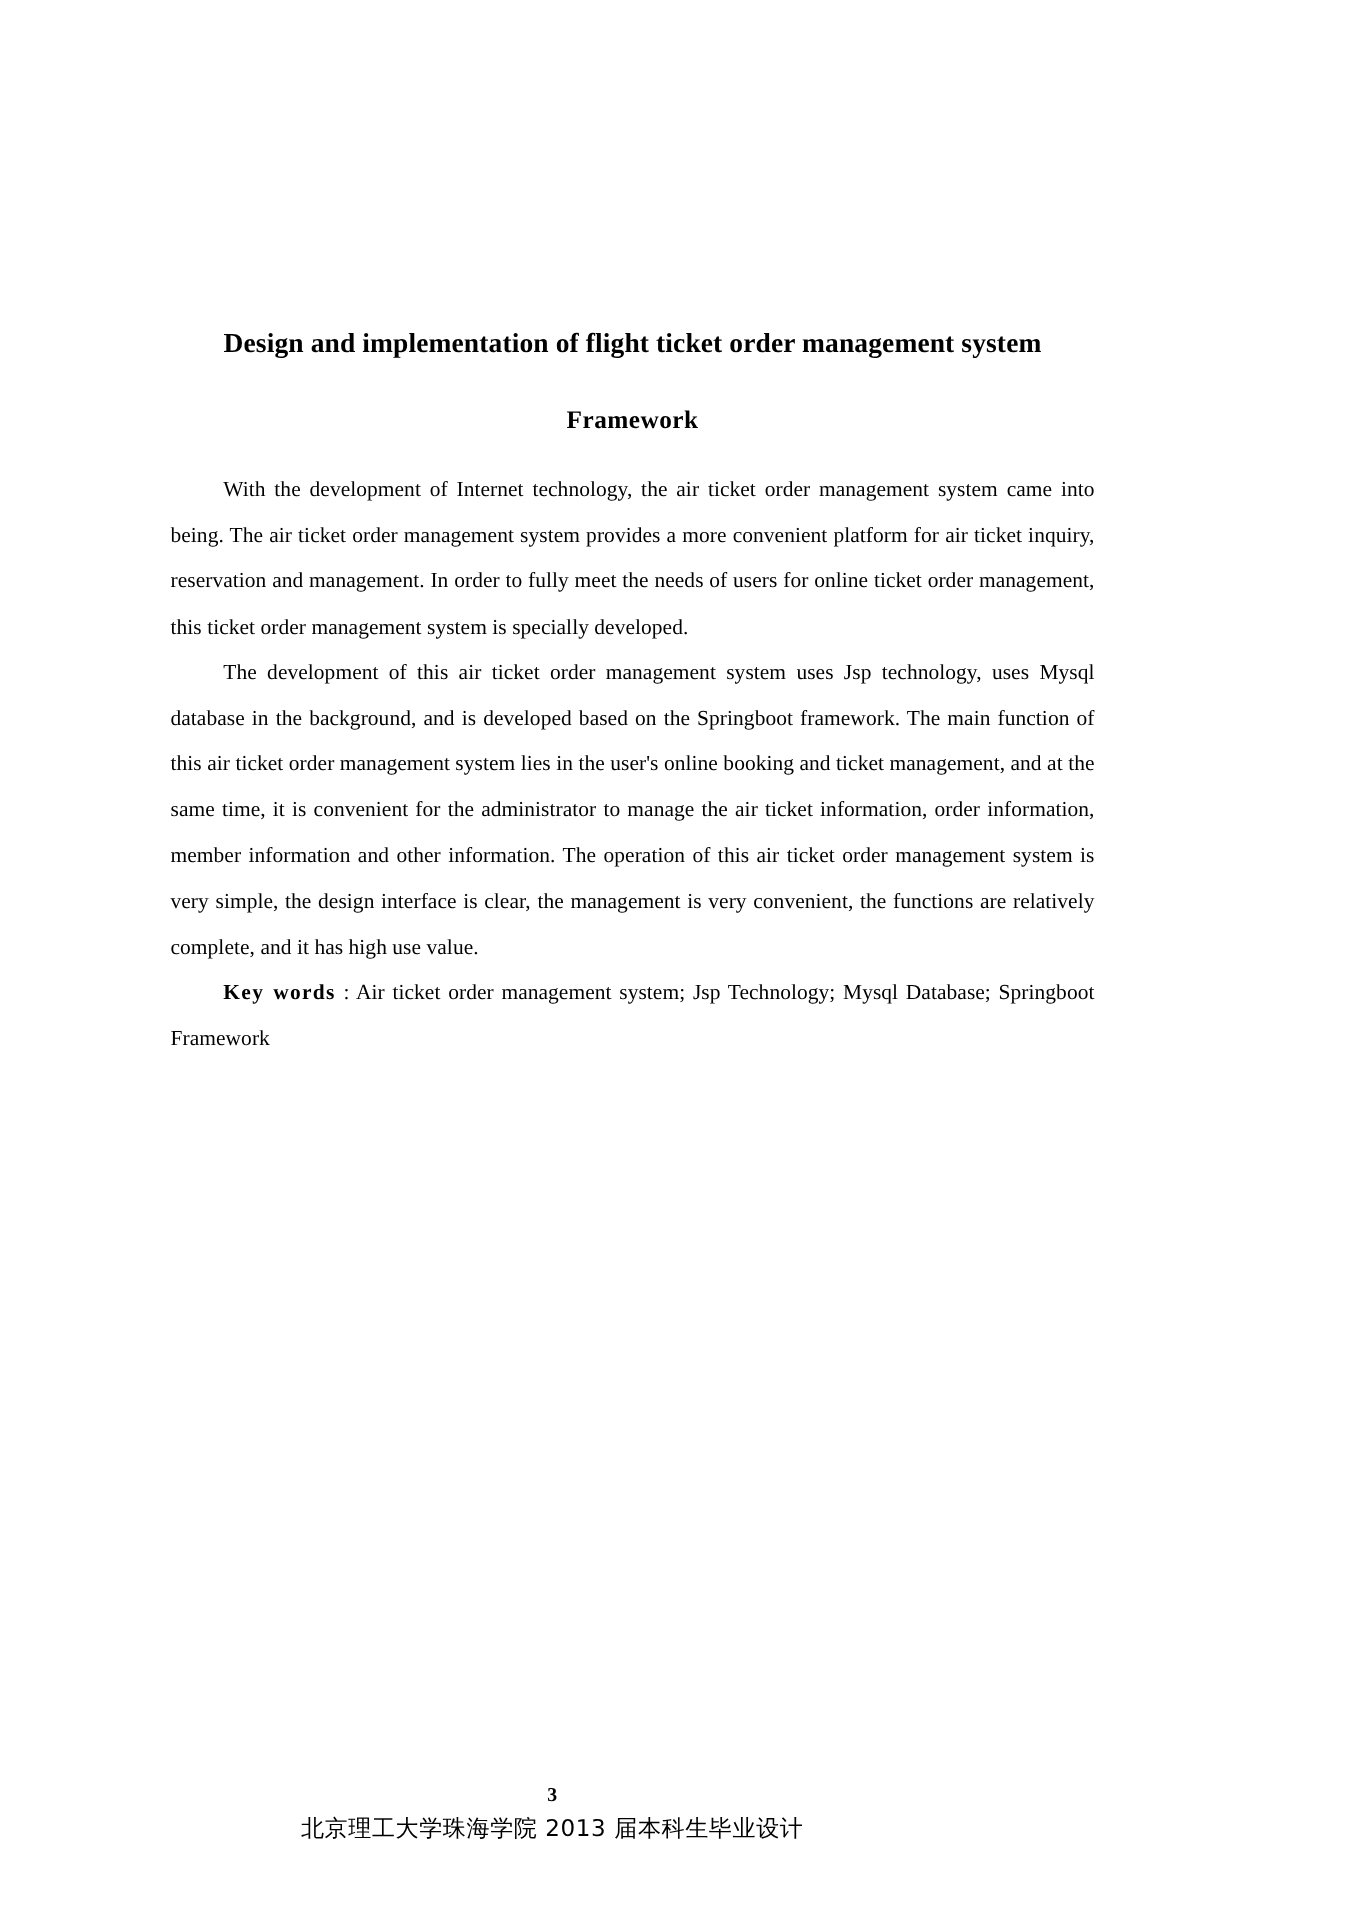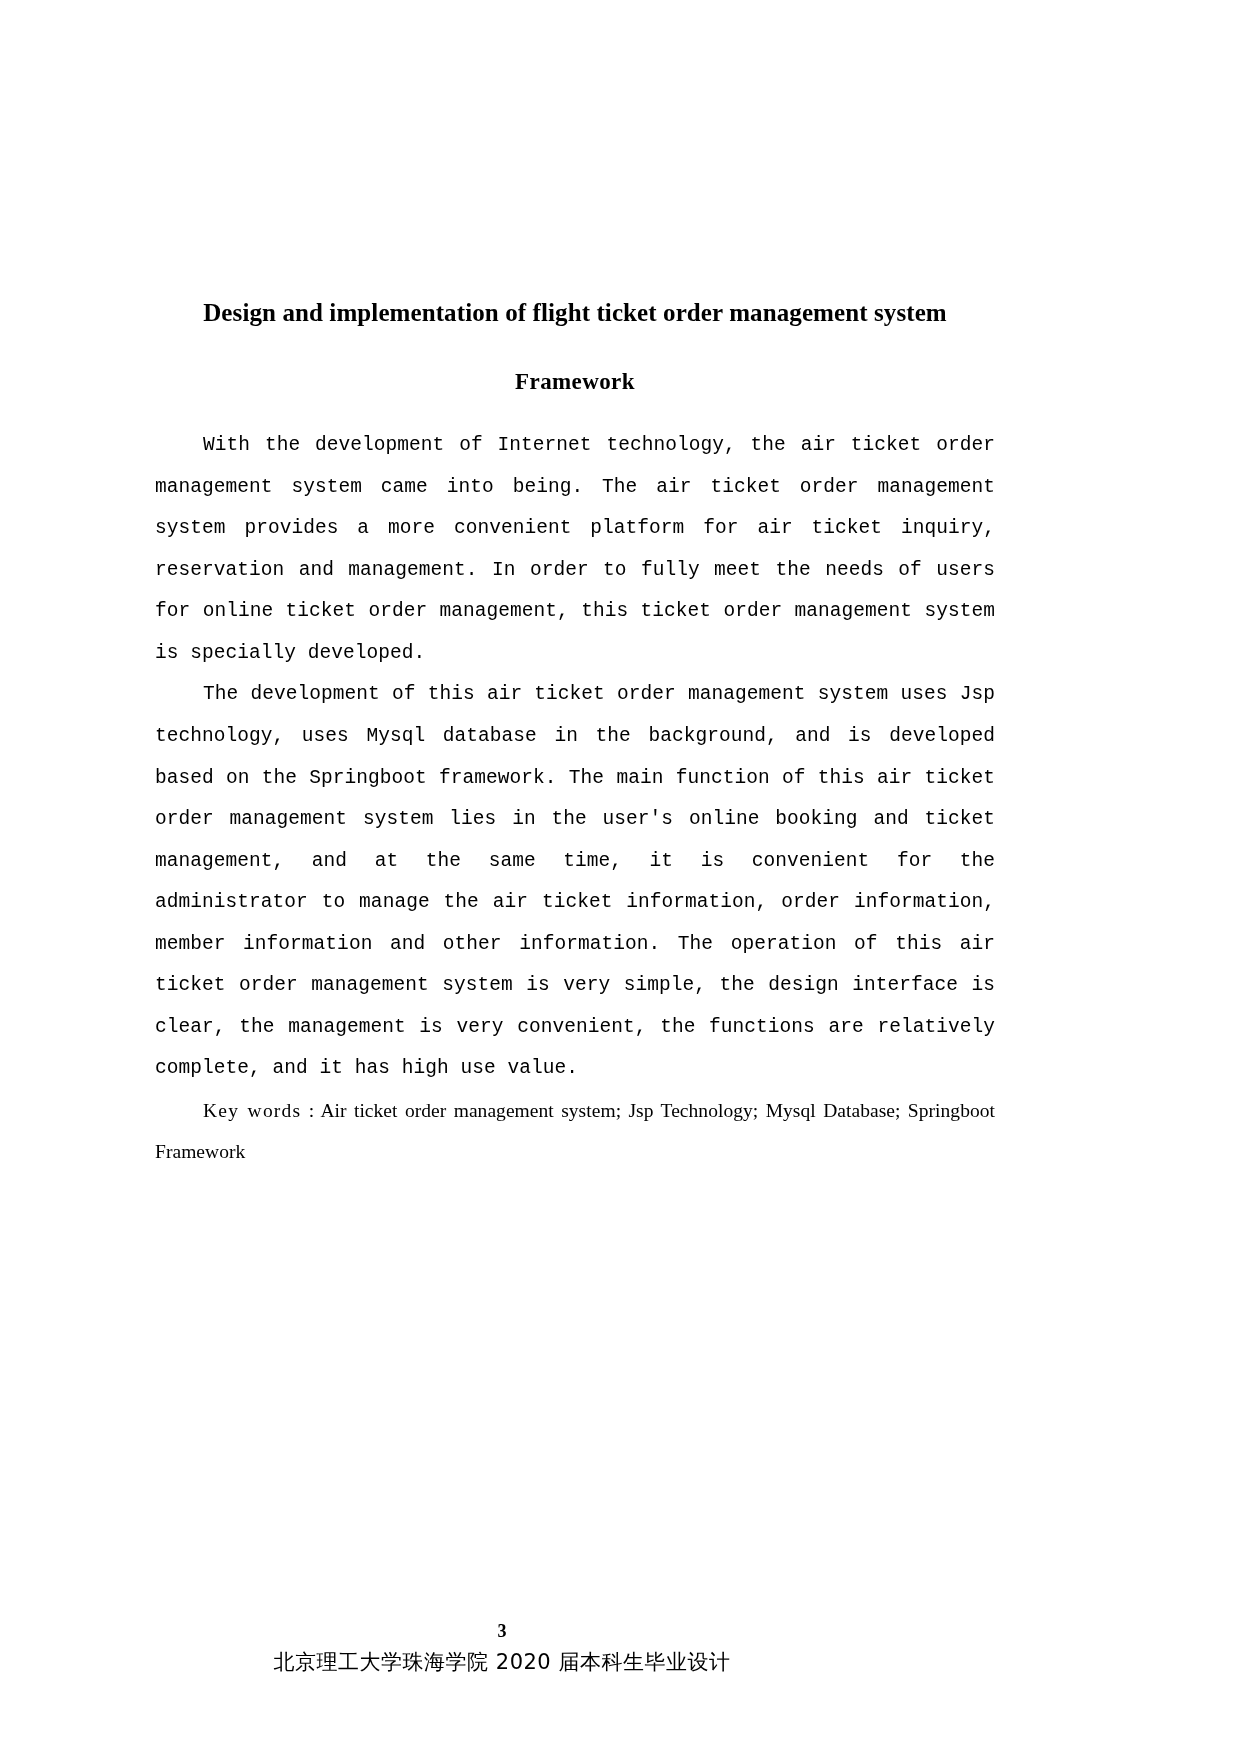--- a/index.html
+++ b/index.html
@@ -39,32 +39,31 @@
     letter-spacing: 0.4px;
   }
   p.body-par {
     font-size: 19.5px;
     line-height: 2.13;
     text-align: justify;
     text-justify: inter-word;
     margin: 0;
     text-indent: 48px;
     letter-spacing: 0.05px;
-    font-family: Liberation Mono, monospace;
   }
   p.keywords {
     font-size: 19.5px;
     line-height: 2.13;
     text-align: justify;
     margin: 0;
     text-indent: 48px;
     letter-spacing: 0.05px;
   }
   .kw-label {
-    font-weight: normal;
+    font-weight: bold;
     letter-spacing: 1.2px;
   }
   .footer {
     position: absolute;
     left: 0;
     right: 0;
     bottom: 78px;
     text-align: center;
   }
   .page-number {
@@ -95,16 +94,16 @@
     <p class="body-par">The development of this air ticket order management system uses Jsp technology, uses Mysql database in the background, and is developed based on the Springboot framework. The main function of this air ticket order management system lies in the user's online booking and ticket management, and at the same time, it is convenient for the administrator to manage the air ticket information, order information, member information and other information. The operation of this air ticket order management system is very simple, the design interface is clear, the management is very convenient, the functions are relatively complete, and it has high use value.</p>
 
     <p class="keywords">
       <span class="kw-label">Key words</span><span> : </span><span>Air ticket order management system; Jsp Technology; Mysql Database; Springboot Framework</span>
     </p>
 
   </div>
 
   <div class="footer">
     <div class="page-number">3</div>
-    <div class="footer-text">北京理工大学珠海学院 2020 届本科生毕业设计</div>
+    <div class="footer-text">北京理工大学珠海学院 2013 届本科生毕业设计</div>
   </div>
 
 </div>
 
 </body></html>

